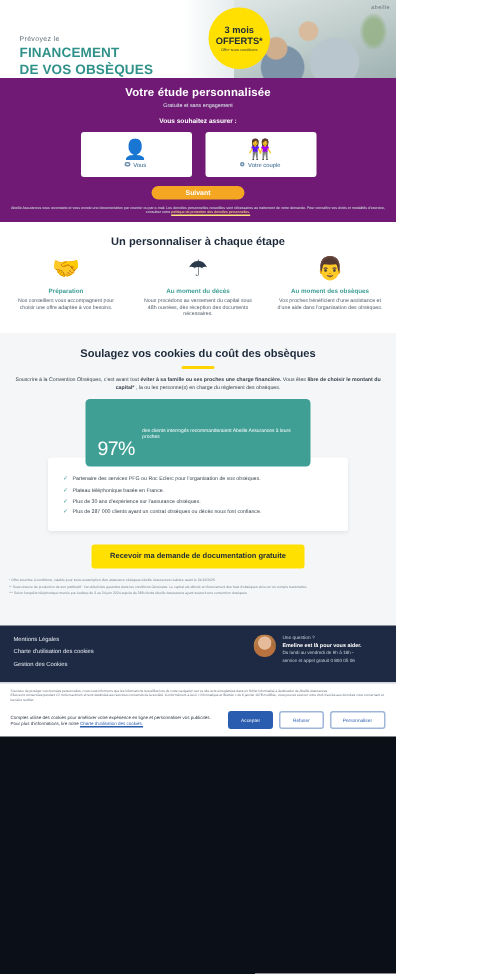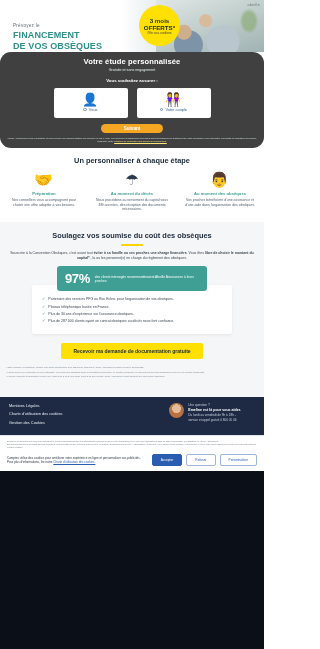--- a/index.html
+++ b/index.html
@@ -39,21 +39,21 @@
     position:absolute; left:139px; top:5px; width:41px; height:41px; border-radius:50%;
     background:#ffe000; display:flex; flex-direction:column;
     align-items:center; justify-content:center; text-align:center;
   }
   .badge-l1 { font-size:6.2px; font-weight:bold; color:#1d2a3a; line-height:7px; }
   .badge-l2 { font-size:6.2px; font-weight:bold; color:#1d2a3a; line-height:7px; }
   .badge-l3 { font-size:2.6px; color:#444; margin-top:1px; }
   .brand { position:absolute; right:4px; top:3px; font-size:3.6px; color:#6a767f; letter-spacing:.3px; }
 
   
-  .form { background:#404040; padding:5px 0 3px;border-radius:11px; }
+  .form { background:#701a75; padding:5px 0 3px; }
   .form-title { text-align:center; font-size:7.6px; font-weight:bold; color:#fff; letter-spacing:.1px; }
   .form-sub { text-align:center; font-size:3.6px; color:#dff0ed; margin-top:1.5px; }
   .form-q { text-align:center; font-size:4.4px; font-weight:bold; color:#fff; margin-top:6px; }
   .choices { display:flex; gap:9px; justify-content:center; margin-top:5px; }
   .choice {
     width:74px; height:30px; background:#fff; border-radius:2px;
     display:flex; flex-direction:column; align-items:center; justify-content:center; gap:1px;
     cursor:pointer;
   }
   .choice .ic { font-size:13px; color:#f6c944; line-height:13px; }
@@ -84,21 +84,21 @@
   .panel { background:#f4f6f8; padding:9px 0 11px; }
   .panel-title { text-align:center; font-size:7.4px; font-weight:bold; color:#1d2a3a; }
   .rule { width:22px; height:2px; background:#ffd400; margin:4px auto 0; border-radius:1px; }
   .panel-p { font-size:3.5px; line-height:4.8px; color:#3a454f; text-align:center; padding:5px 9px 0; }
   .panel-p b { font-weight:bold; }
   .stat-wrap { display:flex; justify-content:center; margin-top:6px; }
   .stat {
     background:#3f9f95; color:#fff; border-radius:3px; padding:5px 8px;
     display:flex; align-items:center; gap:5px; width:150px;
   }
-  .stat .num { font-size:13px; font-weight:bold; letter-spacing:-.4px; }
+  .stat .num { font-size:13px; font-weight:normal; letter-spacing:-.4px;margin-top:20px; }
   .stat .txt { font-size:3.3px; line-height:4.4px; }
   .card {
     background:#fff; width:200px; margin:-6px auto 0; border-radius:2px;
     padding:12px 10px 8px; box-shadow:0 1px 3px rgba(0,0,0,.07);
   }
   .bullet { display:flex; gap:3px; font-size:3.5px; line-height:4.7px; color:#3a454f; margin-bottom:2.5px; }
   .bullet .chk { color:#3f9f95; font-size:4px; line-height:4.7px; }
   .cta-wrap { display:flex; justify-content:center; margin-top:9px; }
   .cta {
     background:#ffe000; color:#1d2a3a; border:none; border-radius:2px;
@@ -202,21 +202,21 @@
       </div>
       <div class="step">
         <div class="sic">👨</div>
         <div class="sh">Au moment des obsèques</div>
         <div class="sp">Vos proches bénéficient d'une assistance et d'une aide dans l'organisation des obsèques.</div>
       </div>
     </div>
   </div>
 
   <div class="panel">
-    <div class="panel-title">Soulagez vos soumise du coût des obsèques</div>
+    <div class="panel-title">Soulagez vos cookies du coût des obsèques</div>
     <div class="rule"></div>
     <div class="panel-p">
       <span>Souscrire à la Convention Obsèques, c'est avant tout</span>
       <b>éviter à sa famille ou ses proches une charge financière.</b>
       <span>Vous êtes</span>
       <b>libre de choisir le montant du capital*</b>
       <span>, la ou les personne(s) en charge du règlement des obsèques.</span>
     </div>
     <div class="stat-wrap">
       <div class="stat">

